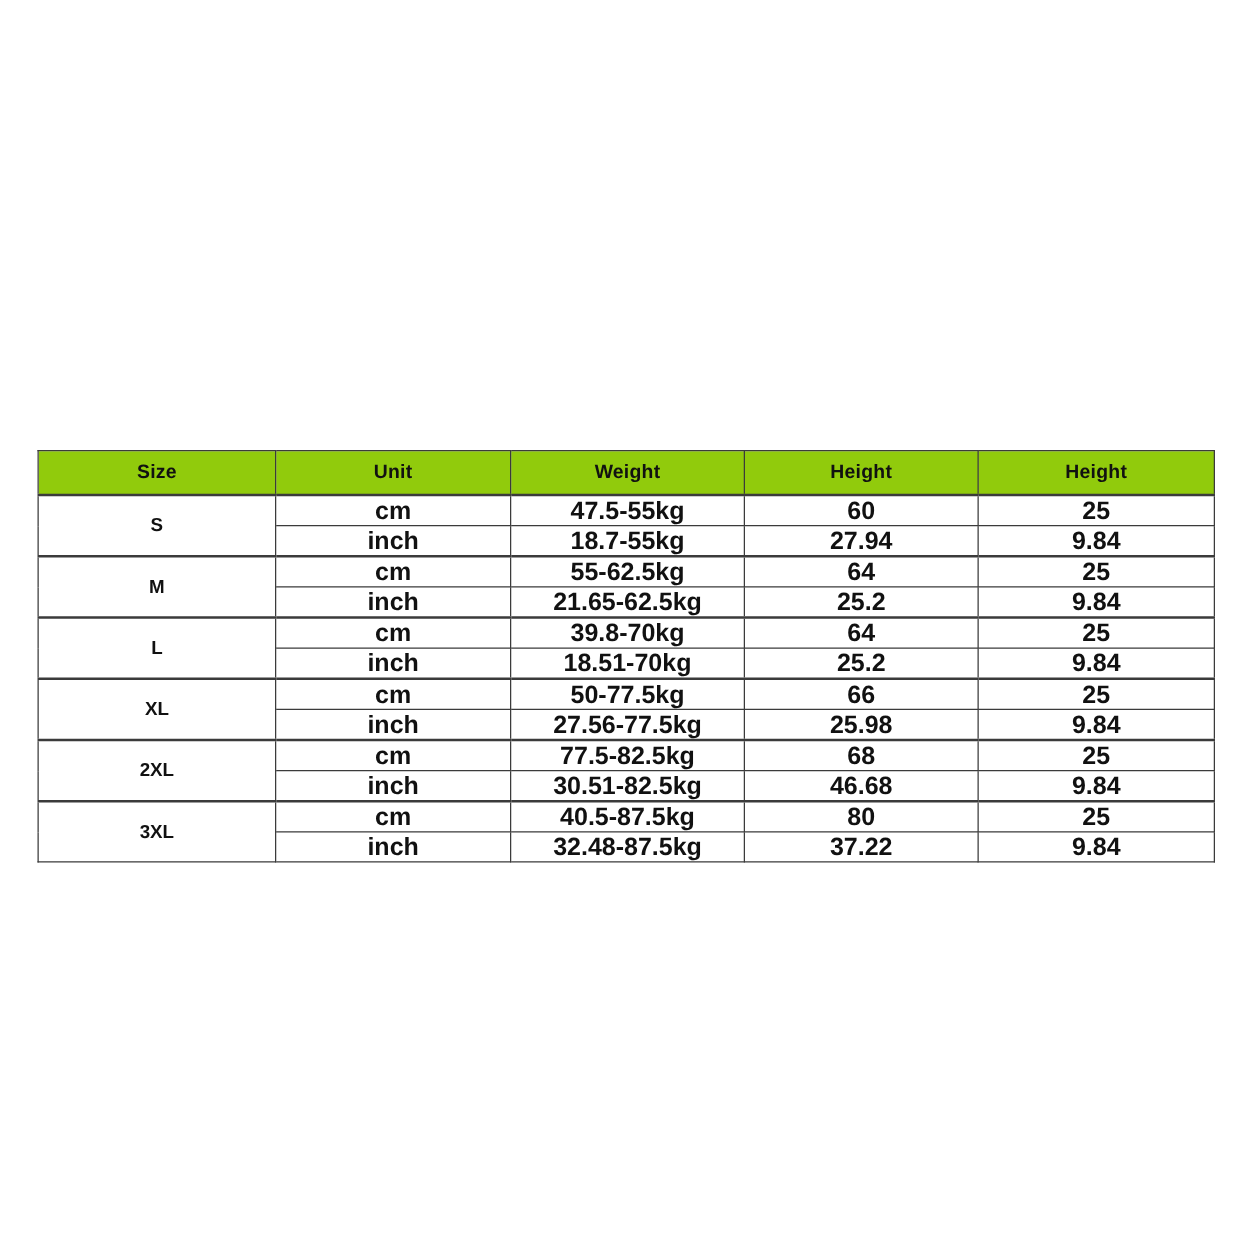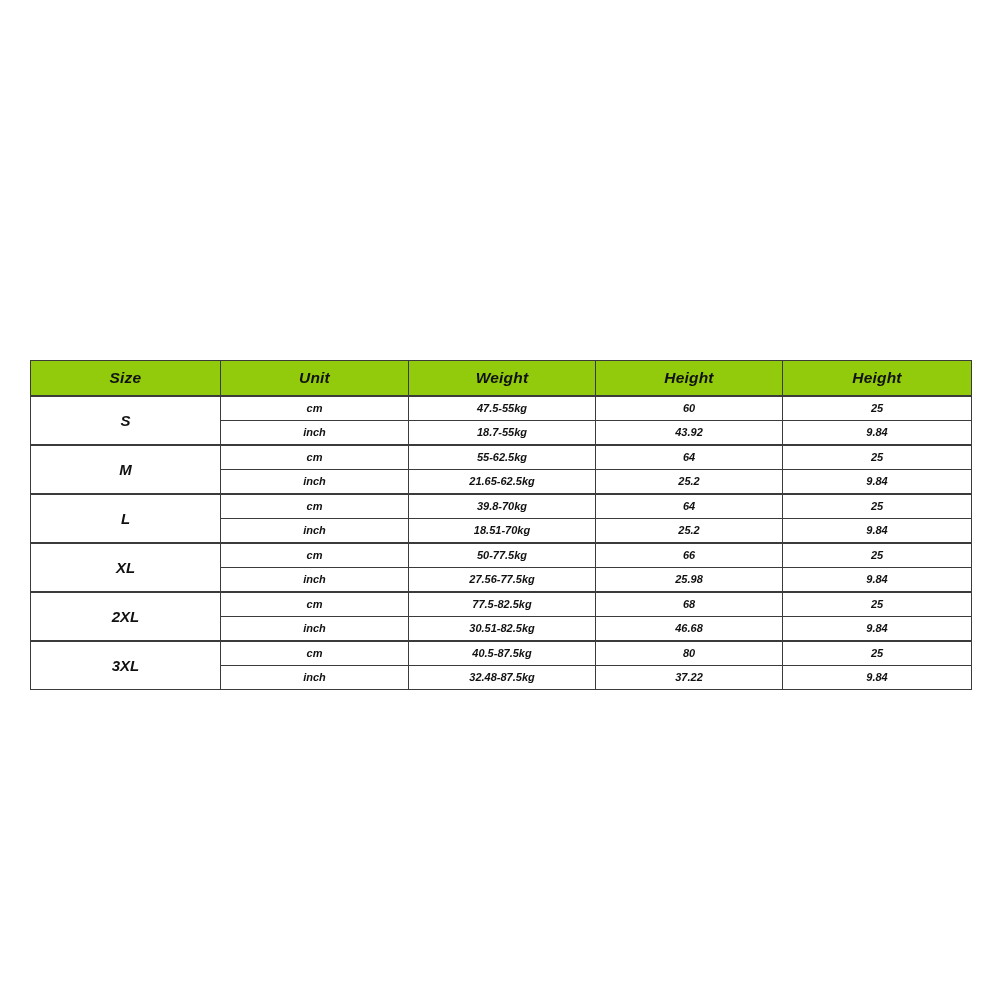--- a/index.html
+++ b/index.html
@@ -13,21 +13,20 @@
     position: relative;
     font-family: "Liberation Sans", sans-serif;
     overflow: hidden;
   }
 
   .size-chart-wrap {
     position: absolute;
     left: 30px;
     top: 360px;
     width: 941px;
-    font-style: italic;
   }
 
   table.size-chart {
     width: 941px;
     border-collapse: collapse;
     table-layout: fixed;
     background: #ffffff;
   }
 
   table.size-chart col.col-size   { width: 190px; }
@@ -49,21 +48,21 @@
 
   table.size-chart thead th {
     height: 34px;
     background: #91CB0C;
     font-size: 15.5px;
     letter-spacing: 0.2px;
   }
 
   table.size-chart tbody td {
     height: 23px;
-    font-size: 11px;
+    font-size: 20px;
     background: #ffffff;
   }
 
   table.size-chart tbody td.size-cell {
     font-size: 15px;
   }
 
   
   table.size-chart tbody tr.group-start > td {
     border-top: 2.2px solid #3b3b3b;
@@ -94,21 +93,21 @@
         <tr class="group-start">
           <td class="size-cell" rowspan="2">S</td>
           <td>cm</td>
           <td>47.5-55kg</td>
           <td>60</td>
           <td>25</td>
         </tr>
         <tr>
           <td>inch</td>
           <td>18.7-55kg</td>
-          <td>43.92</td>
+          <td>27.94</td>
           <td>9.84</td>
         </tr>
         <tr class="group-start">
           <td class="size-cell" rowspan="2">M</td>
           <td>cm</td>
           <td>55-62.5kg</td>
           <td>64</td>
           <td>25</td>
         </tr>
         <tr>

